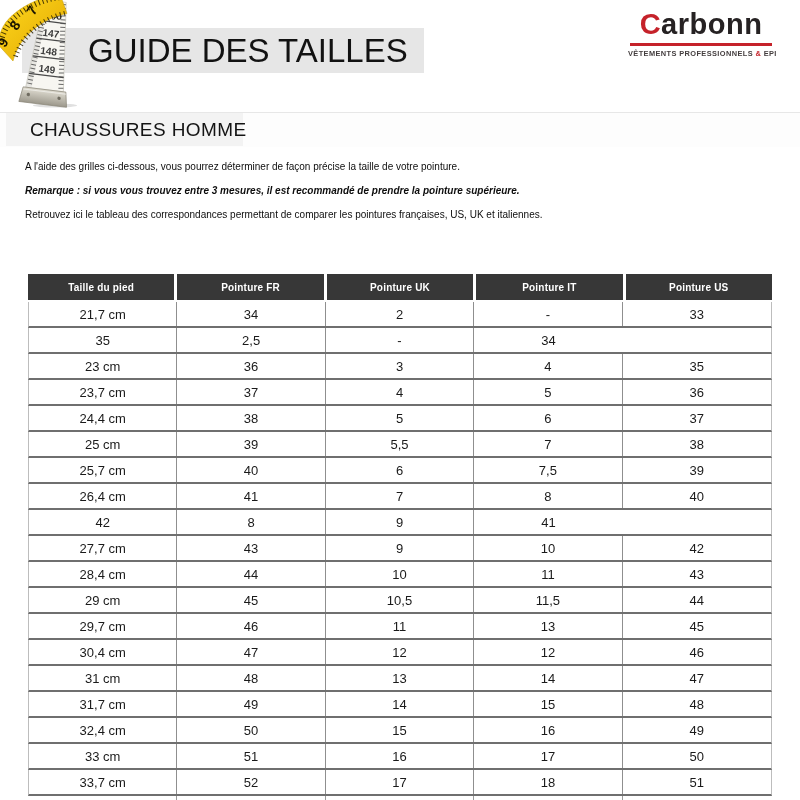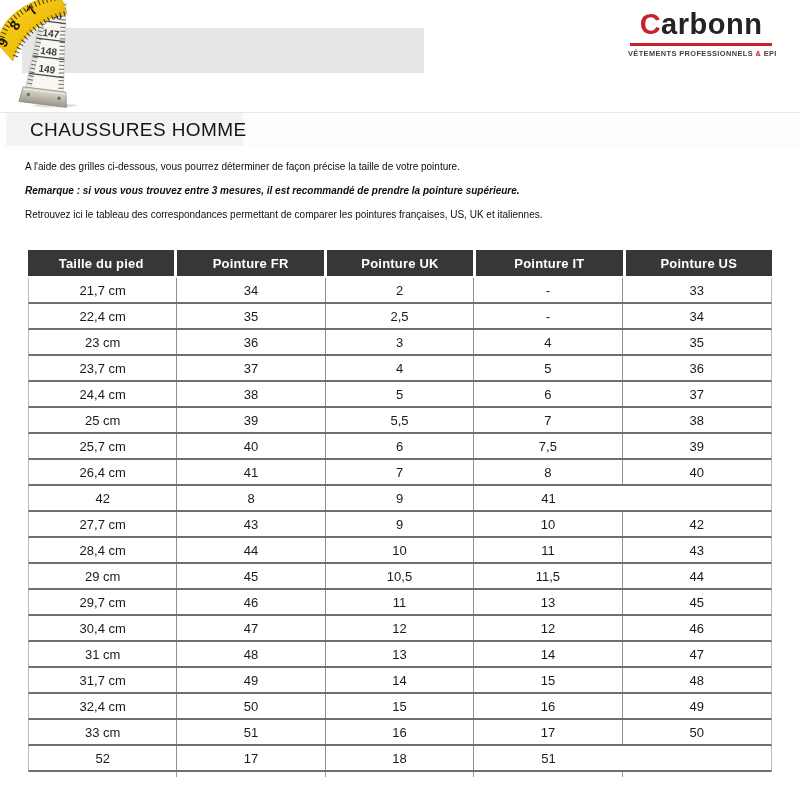--- a/index.html
+++ b/index.html
@@ -40,21 +40,21 @@
   
   .intro-line{position:absolute;left:25px;font-size:10px;color:#0e0e0e;white-space:nowrap;z-index:2;}
   .intro-1{top:161px;}
   .intro-2{top:185px;font-weight:700;font-style:italic;}
   .intro-3{top:209px;}
   
   .size-table{position:absolute;left:28px;top:250px;width:744px;z-index:2;}
   .thead{display:grid;grid-template-columns:repeat(5,1fr);gap:3px;margin-bottom:2px;}
   .thcell{
     background:#373737;color:#fff;height:26px;display:flex;align-items:center;justify-content:center;
-    font-size:13px;font-weight:700;letter-spacing:.2px;
+    font-size:10px;font-weight:700;letter-spacing:.2px;margin-top:24px;
   }
   .tbody{}
   .trow{
     display:grid;grid-template-columns:repeat(5,1fr);height:26px;box-sizing:border-box;
     border-bottom:2px solid #6f6f6f;border-left:1px solid #bdbdbd;border-right:1px solid #bdbdbd;
   }
   .trow:last-of-type{border-bottom:none;}
   .tcell{
     display:flex;align-items:center;justify-content:center;
     font-size:13px;color:#1a1a1a;border-right:1px solid #8f8f8f;box-sizing:border-box;white-space:nowrap;
@@ -63,20 +63,21 @@
   .trow.stub{height:5px;border-left:none;border-right:none;border-bottom:none;}
   .trow.stub .tcell{border-right:1px solid #9a9a9a;}
   .trow.stub .tcell:last-child{border-right:none;}
 </style>
 </head>
 <body>
 
 <div id="screen">
 
   <div class="title-band"></div>
+  <div class="page-title">GUIDE DES TAILLES</div>
 
   <div class="tape-wrap">
     <svg width="104" height="108" viewBox="0 0 104 108" xmlns="http://www.w3.org/2000/svg">
       <defs>
         <linearGradient id="yg" x1="0" y1="0" x2="1" y2="1">
           <stop offset="0" stop-color="#ffd91f"></stop>
             <stop offset="1" stop-color="#e2a800"></stop>
         </linearGradient>
         <linearGradient id="metal" x1="0" y1="0" x2="0" y2="1">
           <stop offset="0" stop-color="#e0ddd2"></stop>
@@ -140,21 +141,20 @@
       </div>
     <div class="tbody">
         <div class="trow">
           <div class="tcell">21,7 cm</div>
           <div class="tcell">34</div>
           <div class="tcell">2</div>
           <div class="tcell">-</div>
           <div class="tcell">33</div>
         </div>
         <div class="trow">
-          <div class="tcell">22,4 cm</div>
           <div class="tcell">35</div>
           <div class="tcell">2,5</div>
           <div class="tcell">-</div>
           <div class="tcell">34</div>
         </div>
         <div class="trow">
           <div class="tcell">23 cm</div>
           <div class="tcell">36</div>
           <div class="tcell">3</div>
           <div class="tcell">4</div>
@@ -258,20 +258,21 @@
           <div class="tcell">49</div>
         </div>
         <div class="trow">
           <div class="tcell">33 cm</div>
           <div class="tcell">51</div>
           <div class="tcell">16</div>
           <div class="tcell">17</div>
           <div class="tcell">50</div>
         </div>
         <div class="trow">
+          <div class="tcell">33,7 cm</div>
           <div class="tcell">52</div>
           <div class="tcell">17</div>
           <div class="tcell">18</div>
           <div class="tcell">51</div>
         </div>
         <div class="trow stub">
           <div class="tcell"></div>
           <div class="tcell"></div>
           <div class="tcell"></div>
           <div class="tcell"></div>

